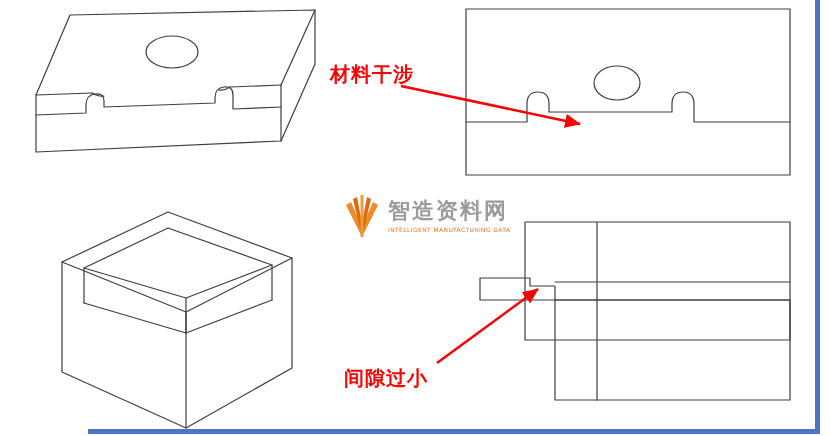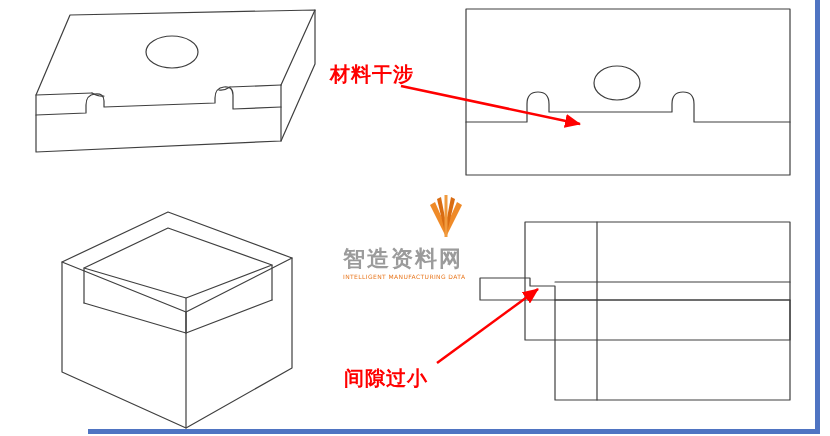--- a/index.html
+++ b/index.html
@@ -17,21 +17,21 @@
     font-size: 20px;
     font-weight: 700;
     letter-spacing: 1px;
     white-space: nowrap;
     line-height: 1.1;
   }
   #gap-label { left: 330px; top: 63px; }
   #interference-label { left: 344px; top: 367px; }
   .watermark {
     position: absolute; left: 343px; top: 192px;
-    display: flex; align-items: flex-end; gap: 7px; flex-direction: column;
+    display: flex; align-items: center; gap: 7px;
   }
   .wm-text { display: flex; flex-direction: column; }
   .wm-title {
     color: #9b9b9b; font-size: 22px; font-weight: 700;
     letter-spacing: 2px; line-height: 1.1;
   }
   .wm-sub {
     color: #e8771e; font-size: 6px; letter-spacing: 0.4px; margin-top: 2px;
   }
   .frame-right {

